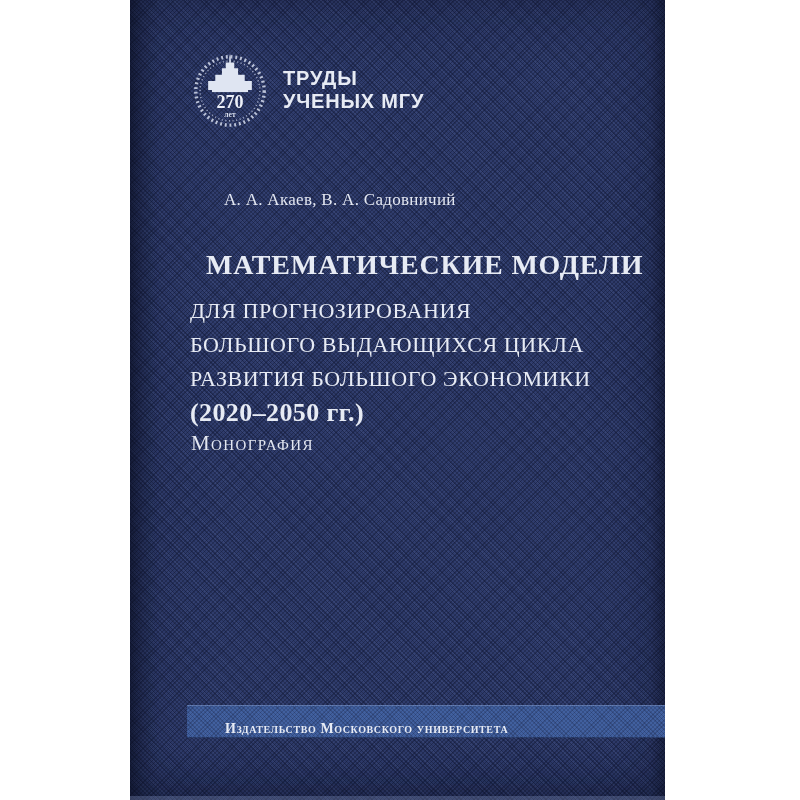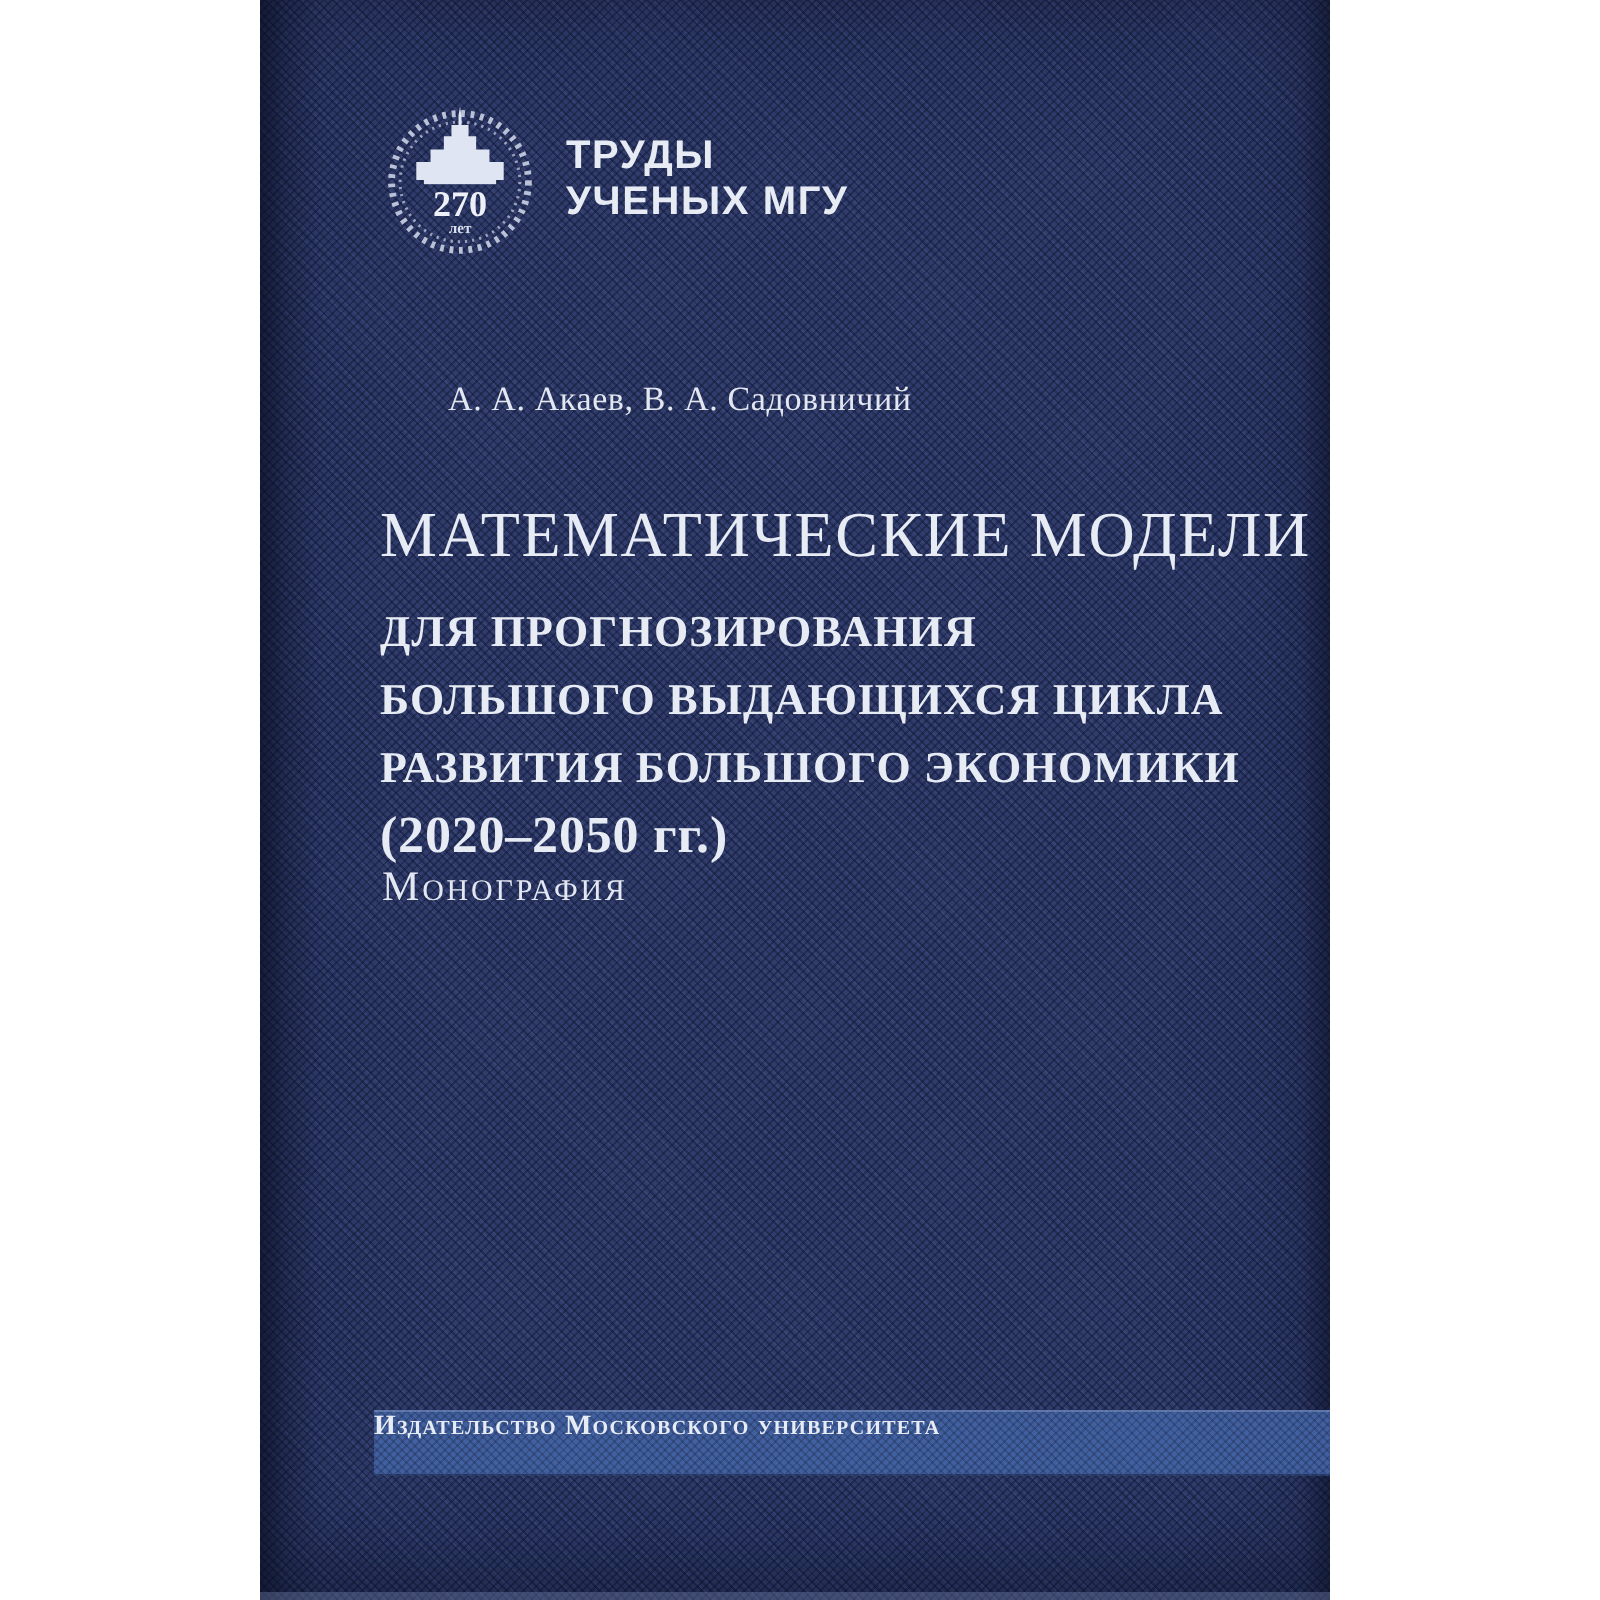--- a/index.html
+++ b/index.html
@@ -58,42 +58,42 @@
   
   .authors {
     position: absolute; left: 58px; top: 190px;
     font-size: 17px; letter-spacing: 0.3px;
     color: var(--ink_soft, #e3e7f1);
     margin-left: 36px;
   }
 
   
   .title { position: absolute; left: 60px; top: 249px; color: var(--ink, #e7ebf4); }
-  .t1 { font-weight: normal; font-size: 32px; letter-spacing: 0.8px; margin-bottom: 13px; white-space: nowrap; }
-  .tm { font-weight: bold; font-size: 22px; line-height: 34px; letter-spacing: 0.6px; white-space: nowrap; }
+  .t1 { font-weight: bold; font-size: 28px; letter-spacing: 0.8px; margin-bottom: 13px; white-space: nowrap; margin-left: 16px; }
+  .tm { font-weight: normal; font-size: 22px; line-height: 34px; letter-spacing: 0.6px; white-space: nowrap; }
   .t5 { font-weight: bold; font-size: 26px; line-height: 34px; letter-spacing: 0.4px; white-space: nowrap; }
 
   
   .subtitle {
     position: absolute; left: 61px; top: 431px;
     font-weight: normal; font-size: 21px; font-variant: small-caps;
     letter-spacing: 1.4px; color: var(--ink_soft, #e3e7f1);
   }
 
   
   .band {
     position: absolute; left: 57px; right: 0; top: 705px; height: 33px;
     background-color: var(--band_bg, #41609f);
     background-image:
       repeating-linear-gradient(45deg,  rgba(16,22,50,.22) 0 1px, rgba(0,0,0,0) 1px 3px),
       repeating-linear-gradient(-45deg, rgba(16,22,50,.22) 0 1px, rgba(0,0,0,0) 1px 3px);
     border-top: 1px solid rgba(200,215,245,.25);
     border-bottom: 1px solid rgba(9,13,32,.35);
-    display: flex; align-items: flex-start;
-    box-sizing: border-box;
+    display: flex; align-items: flex-end;
+    padding-left: 38px; box-sizing: border-box;
   }
   .band span {
     font-weight: bold; font-size: 14px; font-variant: small-caps;
     letter-spacing: 0.6px; color: var(--ink, #eaeef6);
     white-space: nowrap;
   }
 </style>
 </head>
 <body>
 

